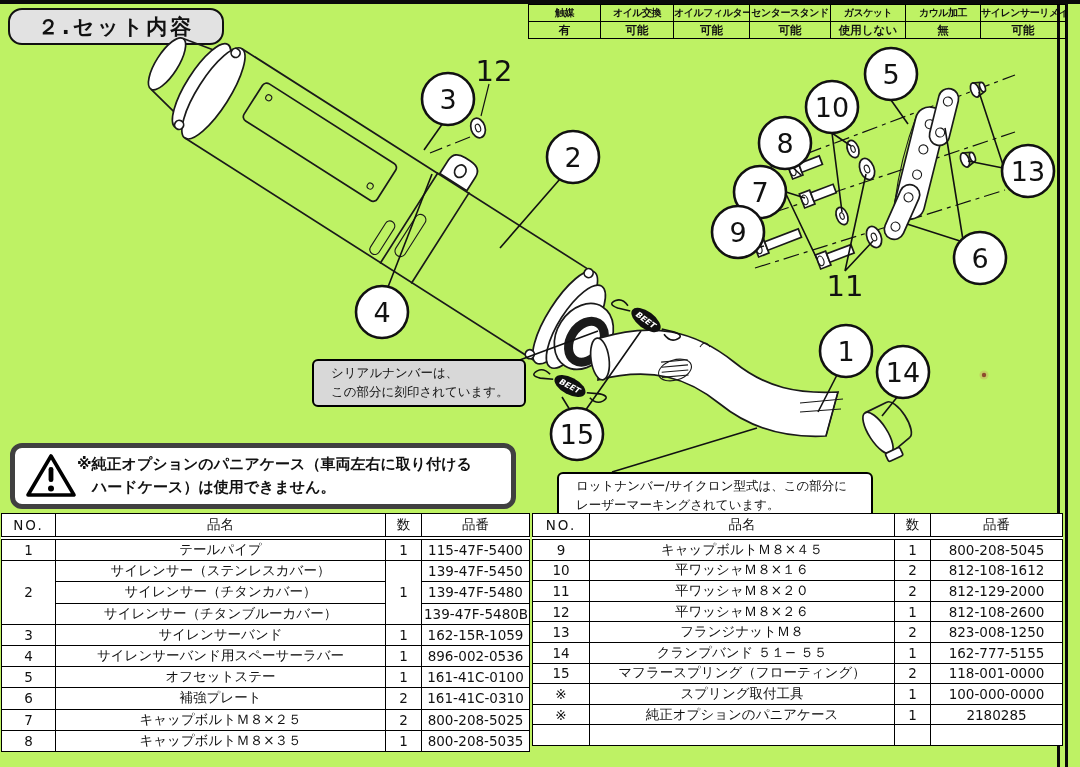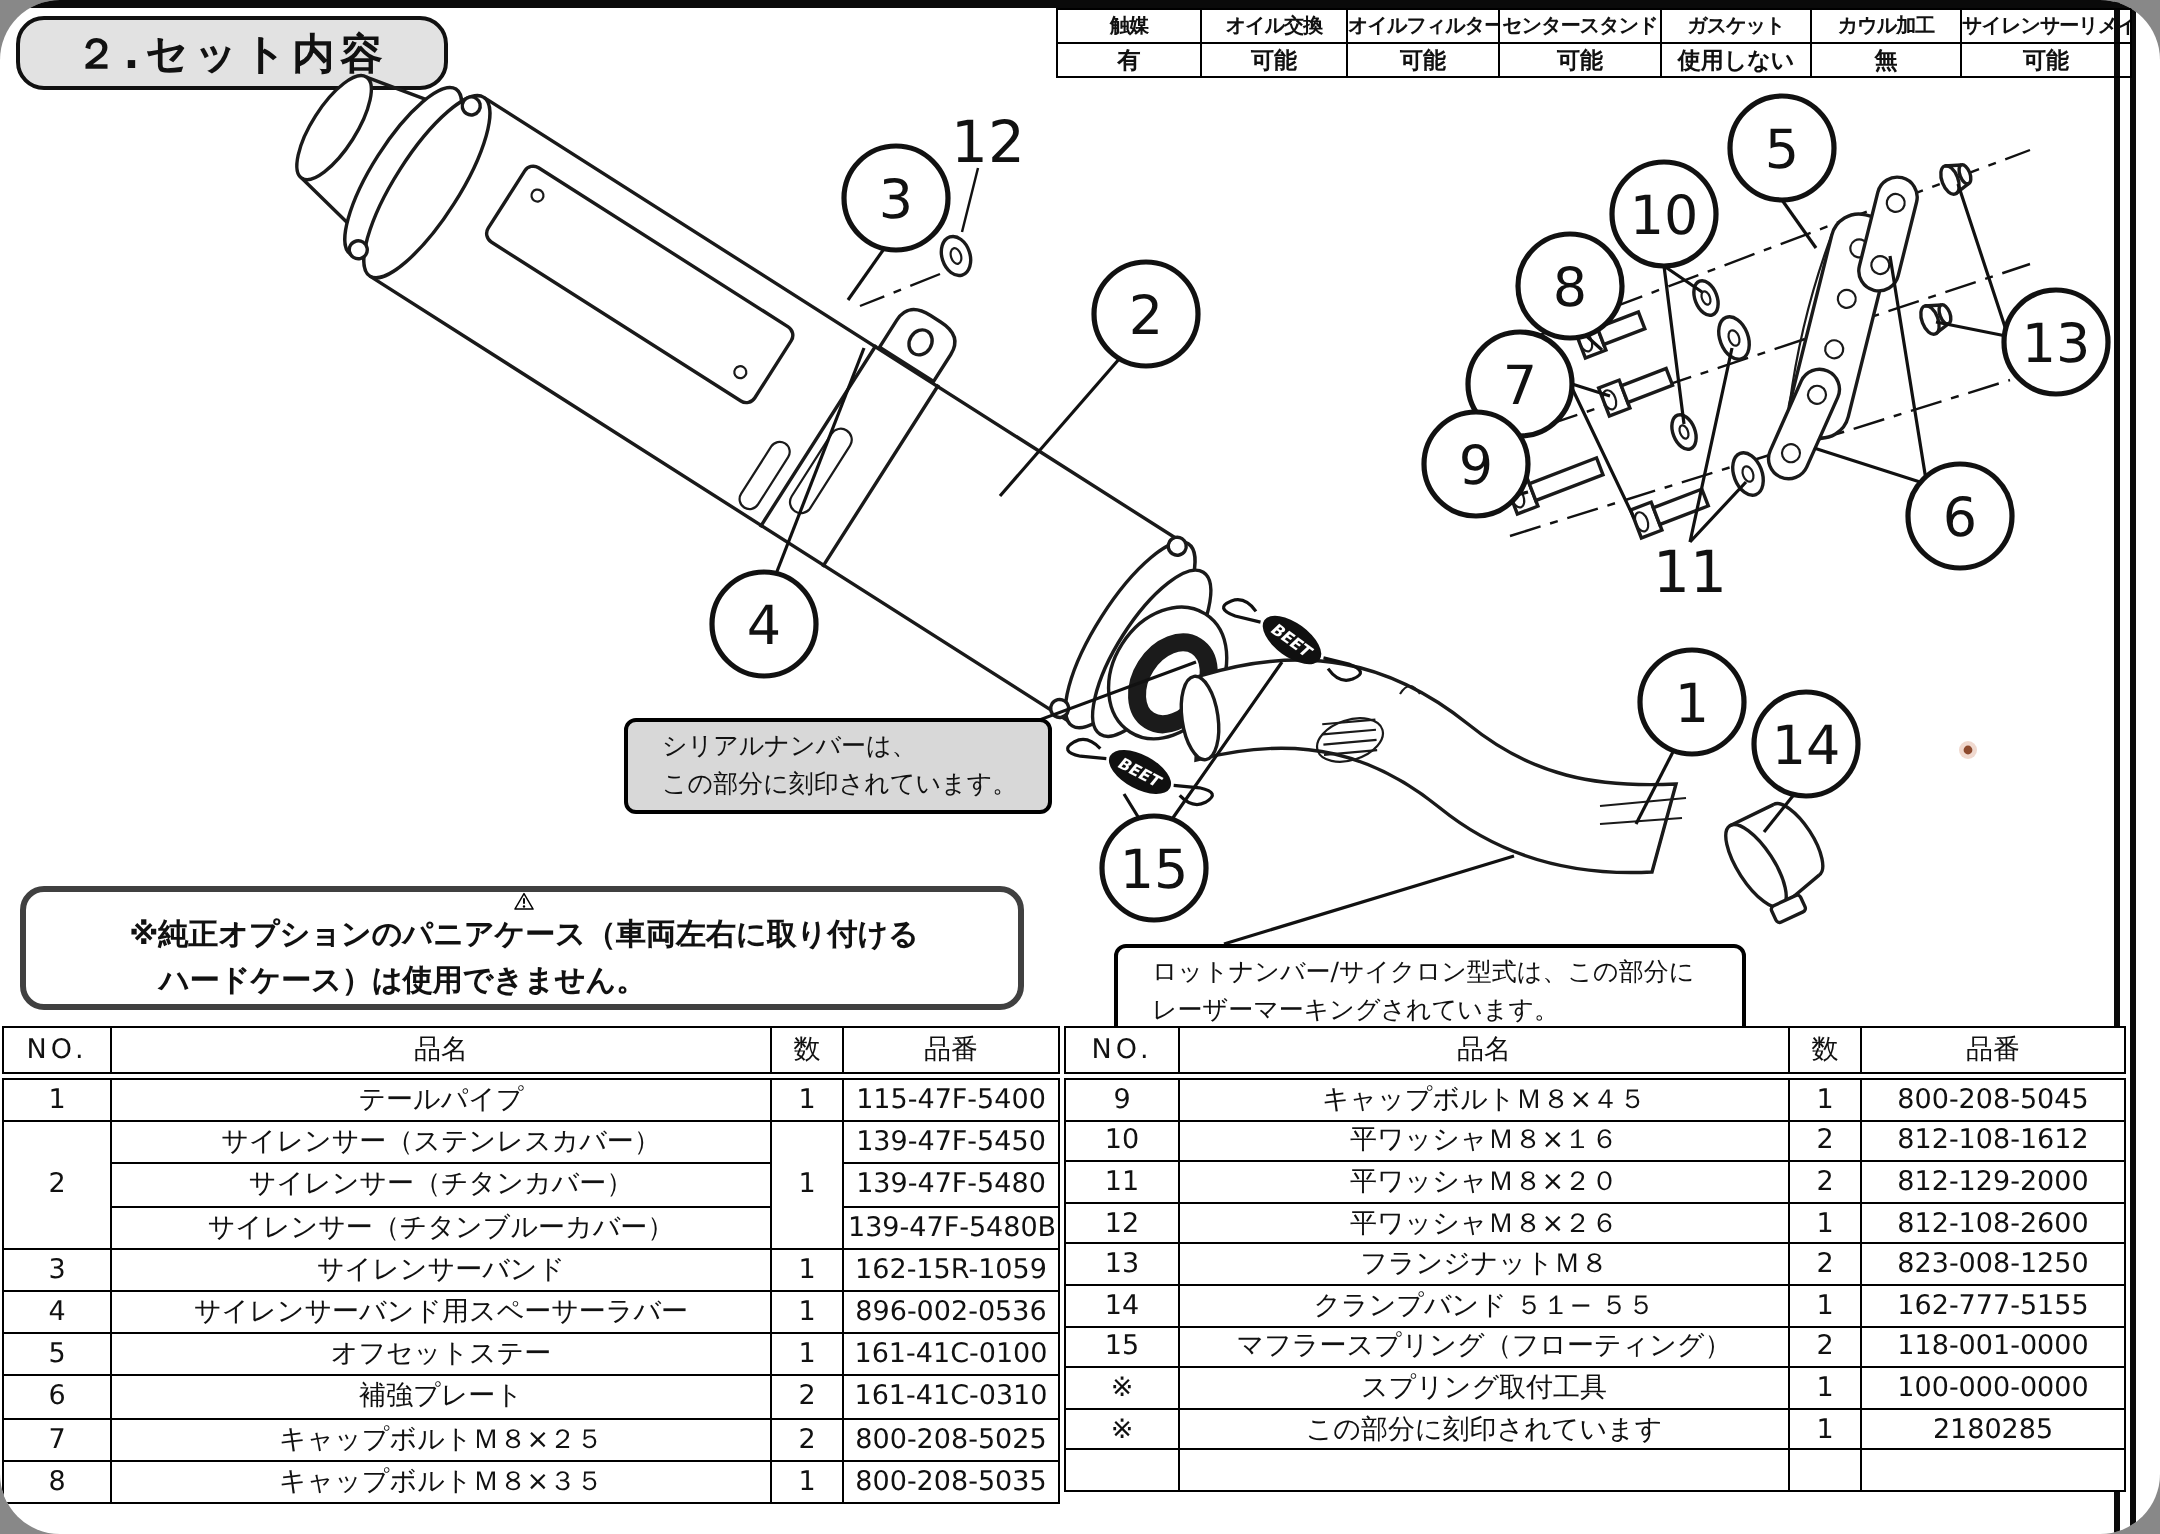--- a/index.html
+++ b/index.html
@@ -1,39 +1,39 @@
 <!DOCTYPE html>
 <html><head>
 <meta charset="utf-8">
 <style>
   html,body{margin:0;padding:0;background:#888;}
-  .page{position:relative;width:1080px;height:767px;background:#ffffff;overflow:hidden;
-        font-family:"DejaVu Sans","Liberation Sans",sans-serif;color:#111;border-radius:30px;}
+  .page{position:relative;width:1080px;height:767px;background:#bef264;overflow:hidden;
+        font-family:"DejaVu Sans","Liberation Sans",sans-serif;color:#111;}
   .abs{position:absolute;}
   
   .top-rule{top:0;left:0;width:1080px;height:4px;background:#0a0a0a;}
   .right-rule-a{top:0;left:1057px;width:3px;height:767px;background:#0a0a0a;}
   .right-rule-b{top:0;left:1065px;width:3px;height:767px;background:#0a0a0a;}
   
   .title-box{left:8px;top:8px;width:212px;height:33px;background:#e2e2e2;border:2.5px solid #111;
              border-radius:14px;display:flex;align-items:center;justify-content:center;
              font-size:21px;font-weight:bold;letter-spacing:3px;}
   
   .spec{left:528px;top:4px;width:537px;border-collapse:collapse;table-layout:fixed;}
   .spec th,.spec td{border:1.4px solid #000;text-align:center;padding:0;height:16px;
                     font-weight:bold;white-space:nowrap;overflow:hidden;}
   .spec th{font-size:10px;letter-spacing:-0.5px;}
   .spec td{font-size:11.5px;}
   
   .note{border:2px solid #000;border-radius:6px;font-size:12.5px;line-height:1.5;
         padding:3px 17px;white-space:nowrap;}
   .note-serial{left:312px;top:359px;width:176px;background:#d8d8d8;}
   .note-lot{left:557px;top:472px;width:278px;background:#fff;}
-  .warn{left:10px;top:443px;width:478px;height:56px;border:3px solid #404040;border-radius:12px;
-        background:#fff;display:flex;align-items:center;gap:0;padding:0 8px 0 10px;flex-direction:column;}
+  .warn{left:10px;top:443px;width:478px;height:56px;border:5px solid #404040;border-radius:12px;
+        background:#fff;display:flex;align-items:center;gap:0;padding:0 8px 0 10px;}
   .warn-text{font-size:15px;font-weight:600;line-height:1.55;white-space:nowrap;}
   .warn-text .l2{padding-left:15px;}
   
   .parts{border-collapse:collapse;table-layout:fixed;background:#fff;}
   .parts th,.parts td{border:1.6px solid #000;text-align:center;padding:0 2px;
                       font-weight:normal;white-space:nowrap;overflow:hidden;}
   .parts thead th{height:22px;font-size:13.5px;border-bottom:4px double #000;}
   .parts td{height:20.2px;font-size:13.5px;}
   .parts-left{left:1px;top:513px;width:528px;}
   .parts-right{left:532px;top:513px;width:530px;}
@@ -471,21 +471,21 @@
         <td>118-001-0000</td>
       </tr>
       <tr>
         <td>※</td>
         <td>スプリング取付工具</td>
         <td>1</td>
         <td>100-000-0000</td>
       </tr>
       <tr>
         <td>※</td>
-        <td>この部分に刻印されています</td>
+        <td>純正オプションのパニアケース</td>
         <td>1</td>
         <td>2180285</td>
       </tr>
       <tr>
         <td></td>
         <td></td>
         <td></td>
         <td></td>
       </tr>
     </tbody>

